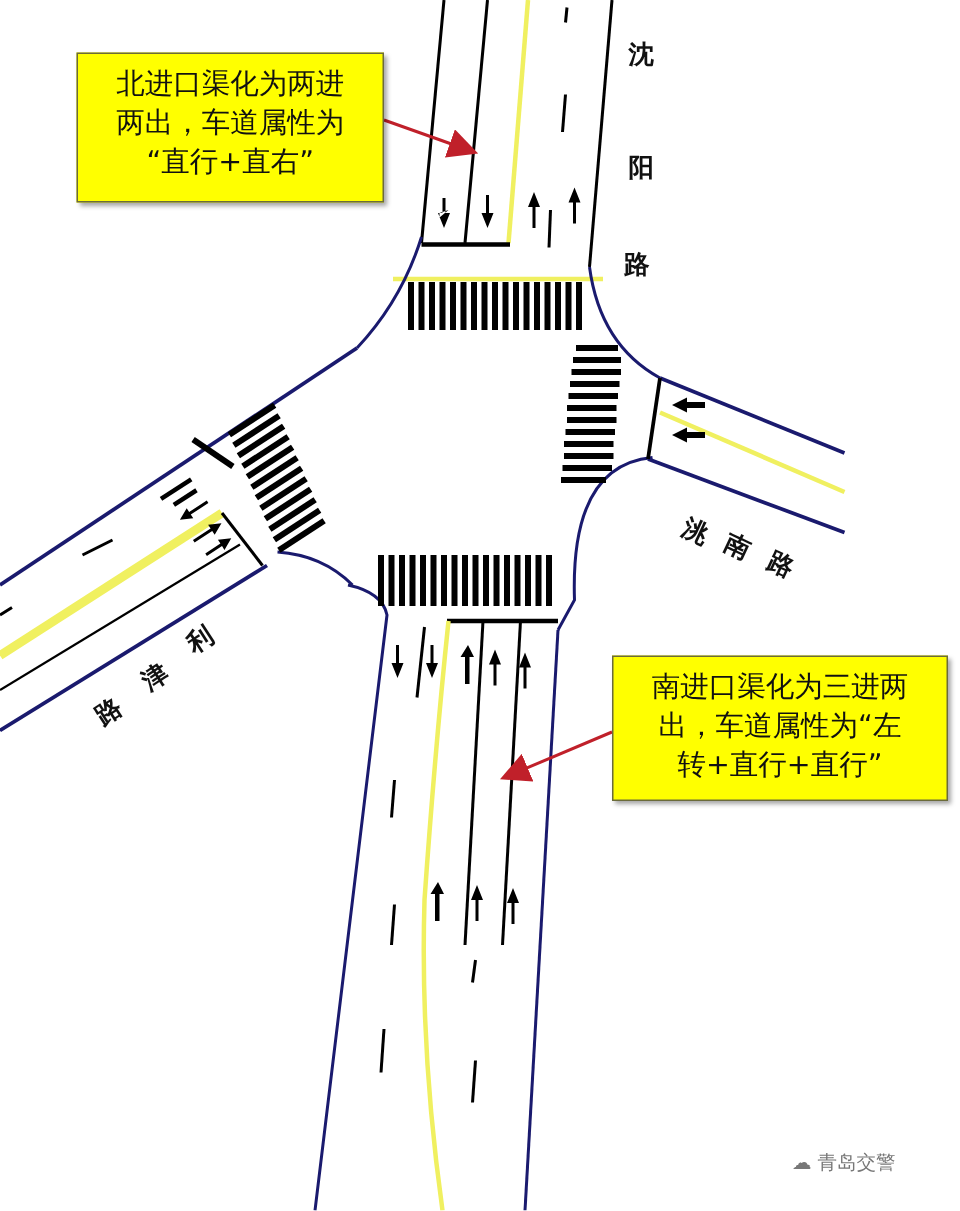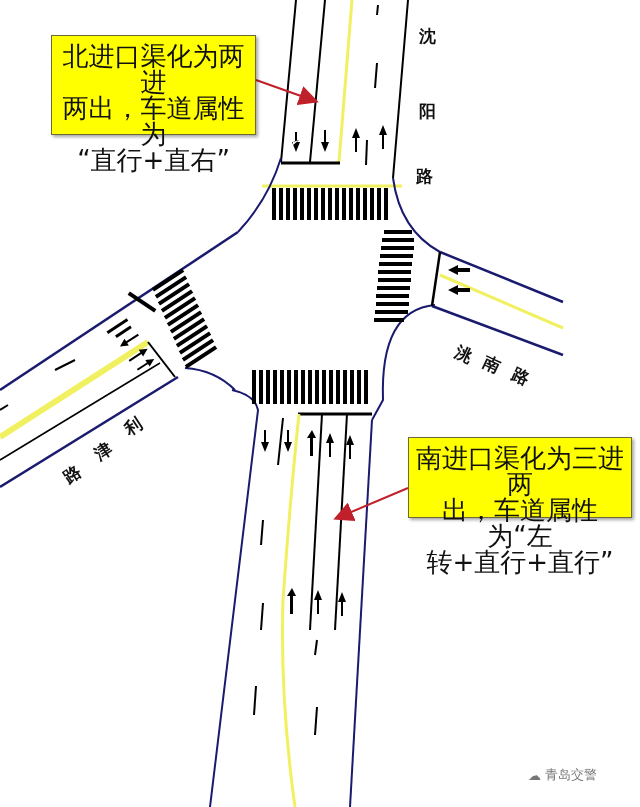--- a/index.html
+++ b/index.html
@@ -2,26 +2,26 @@
 <html><head>
 <meta charset="utf-8">
 <style>
   html, body { margin: 0; padding: 0; background: #ffffff; }
   body { width: 640px; height: 807px; position: relative; overflow: hidden;
          font-family: "DejaVu Sans", sans-serif; }
   #diagram { position: absolute; left: 0; top: 0; width: 640px; height: 807px; }
   .callout {
     position: absolute; background: #ffff00; border: 1.5px solid #6b6b3a;
     box-shadow: 2px 2px 3px rgba(0,0,0,0.35);
-    font-family: "DejaVu Sans", sans-serif; font-size: 26px; line-height: 26px;
+    font-family: "DejaVu Sans", sans-serif; font-size: 19px; line-height: 26px;
     color: #111; text-align: center; box-sizing: border-box; padding: 7px 6px;
     white-space: pre-line;
   }
   #callout-north { left: 51px; top: 35px; width: 205px; height: 100px; }
-  #callout-south { left: 408px; top: 437px; width: 224px; height: 81px; }
+  #callout-south { left: 408px; top: 437px; width: 224px; height: 97px; }
   .road-label { position: absolute; font-family: "DejaVu Serif", serif;
     font-weight: bold; font-size: 17px; color: #111; }
   .watermark { position: absolute; left: 528px; top: 766px; font-size: 13px;
     color: #777; display: flex; align-items: center; gap: 4px; }
 </style>
 </head>
 <body>
 
 <svg id="diagram" viewBox="0 0 640 807" xmlns="http://www.w3.org/2000/svg">
   <defs>

